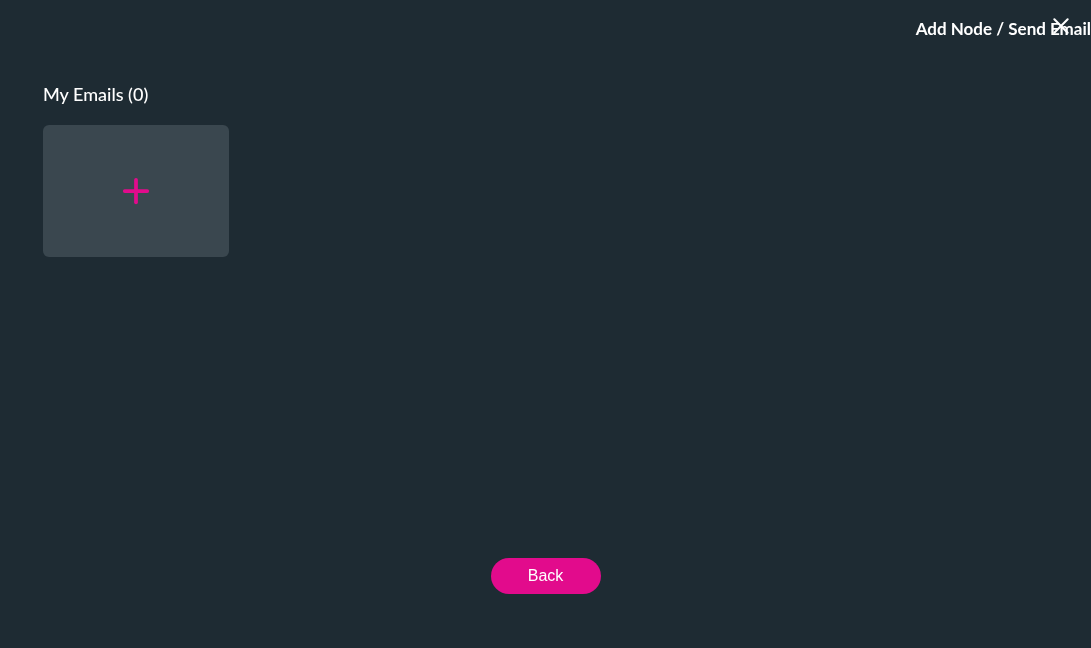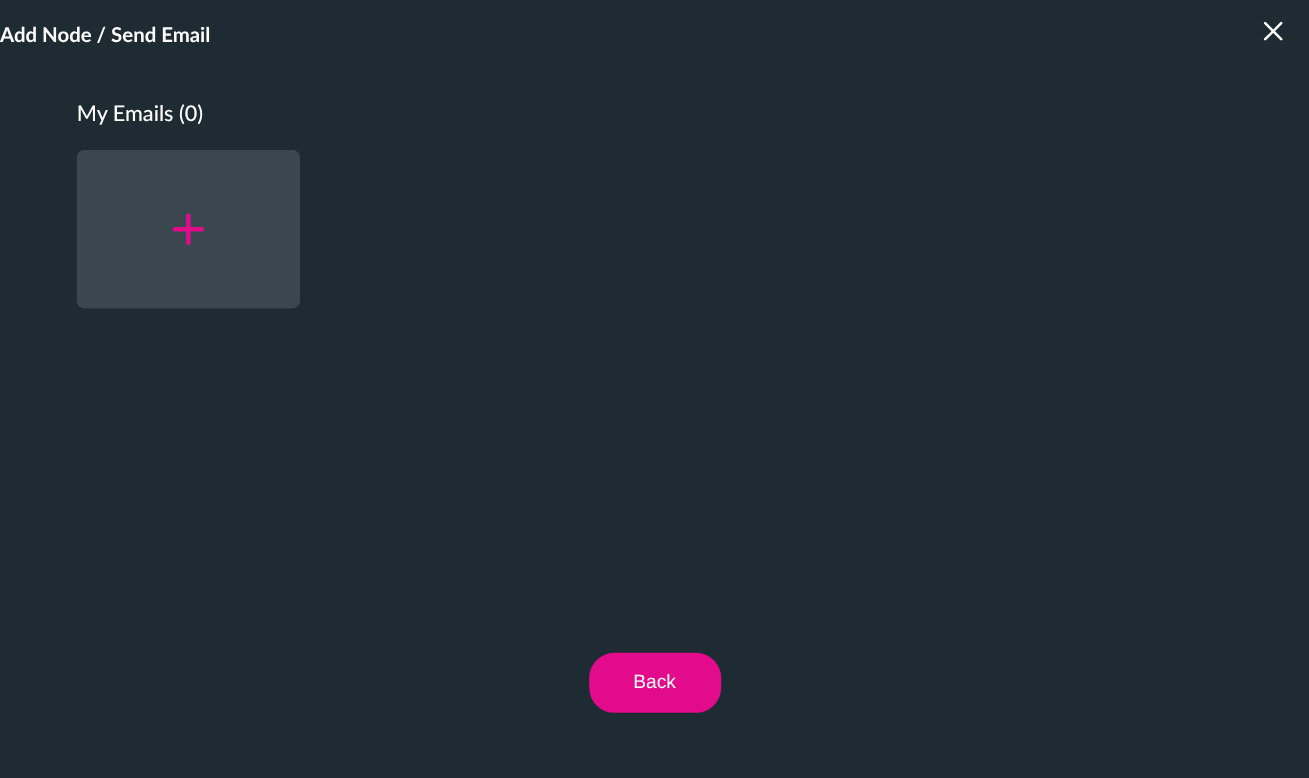--- a/index.html
+++ b/index.html
@@ -20,21 +20,21 @@
     
     .modal {
       width: 100%;
       height: 100%;
       position: relative;
       display: flex;
       flex-direction: column;
     }
     
     .header {
-      text-align: left;
+      text-align: right;
       padding-top: 18px;
       position: relative;
     }
     
     .title {
       font-size: 17px;
       font-weight: 700;
       color: #ffffff;
     }
     
@@ -52,21 +52,21 @@
       border: none;
     }
     
     .close-btn svg {
       width: 20px;
       height: 20px;
     }
     
     .content {
       flex: 1;
-      padding: 44px 48px 0 64px;
+      padding: 44px 48px 0 43px;
     }
     
     .section-title {
       font-size: 18px;
       font-weight: 500;
       color: #ffffff;
       margin-bottom: 20px;
     }
     
     .add-card {
@@ -87,21 +87,21 @@
     
     .footer {
       display: flex;
       justify-content: center;
       gap: 24px;
       padding-bottom: 54px;
     }
     
     .btn {
       width: 110px;
-      height: 50px;
+      height: 36px;
       border-radius: 21px;
       background-color: #e20b8c;
       color: #ffffff;
       font-size: 16px;
       font-weight: 500;
       border: none;
       cursor: pointer;
       display: flex;
       align-items: center;
       justify-content: center;

